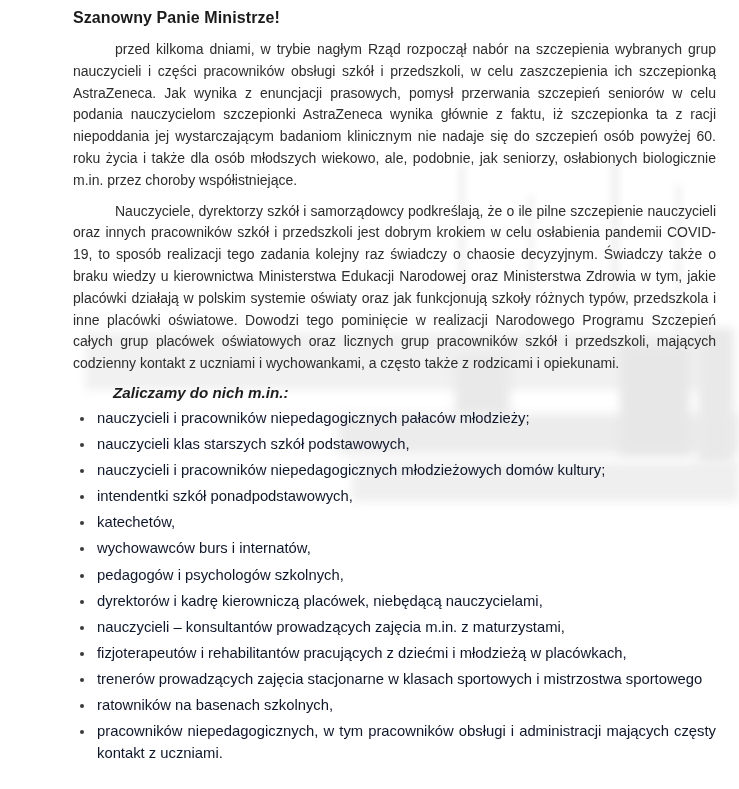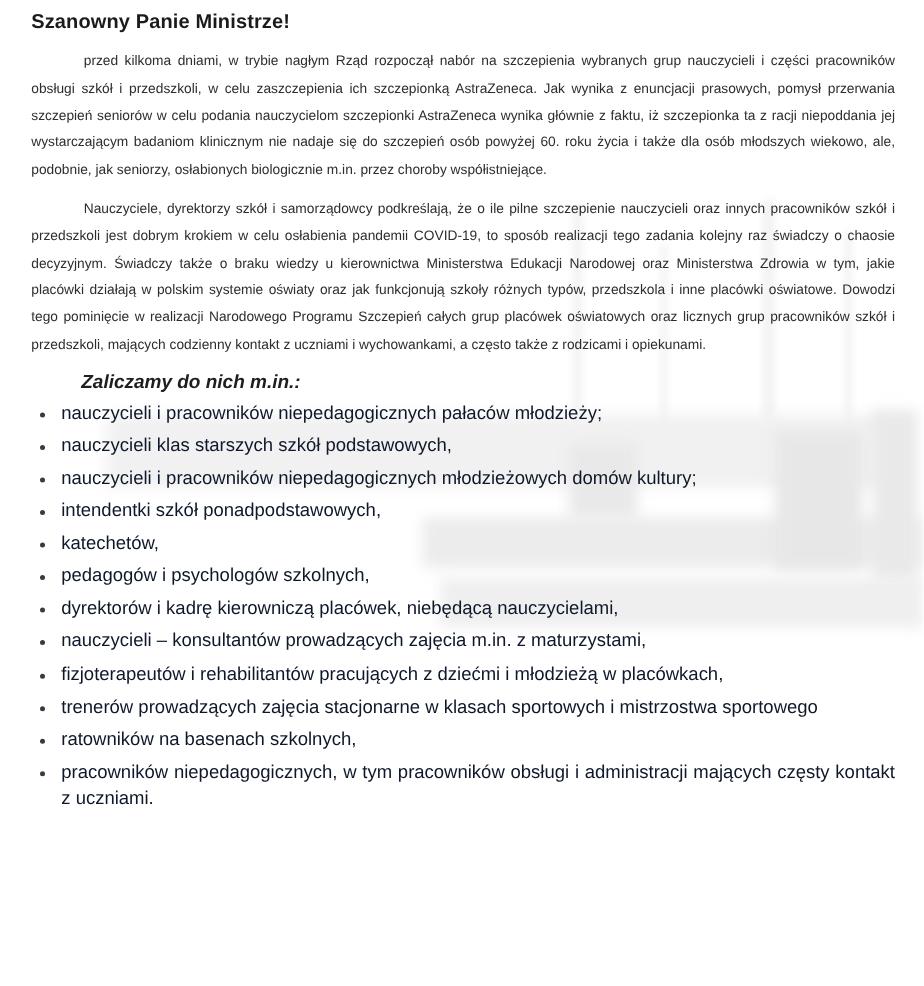--- a/index.html
+++ b/index.html
@@ -9,20 +9,21 @@
   }
 
   .page {
     position: relative;
     width: 739px;
     height: 789px;
     background: #ffffff;
     overflow: hidden;
     font-family: "Liberation Sans", sans-serif;
     color: #2d2d2d;
+    padding-left: 48px;
   }
 
   
   .watermark {
     position: absolute;
     inset: 0;
     z-index: 0;
     pointer-events: none;
   }
   .wm { position: absolute; filter: blur(5px); }
@@ -45,21 +46,21 @@
 
   .doc-heading {
     font-size: 16px;
     font-weight: bold;
     color: #1b1b1b;
     letter-spacing: 0.1px;
     margin-bottom: 12px;
   }
 
   .para {
-    font-size: 11px;
+    font-size: 14px;
     line-height: 21.8px;
     text-align: justify;
     text-indent: 42px;
     color: #2d2d2d;
     hyphens: auto;
     -webkit-hyphens: auto;
     margin-bottom: 9px;
   }
 
   .list-heading {
@@ -152,20 +153,24 @@
       <li>
         <span class="bullet"></span>
         <span class="li-text">intendentki szkół ponadpodstawowych,</span>
       </li>
       <li>
         <span class="bullet"></span>
         <span class="li-text">katechetów,</span>
       </li>
       <li>
         <span class="bullet"></span>
+        <span class="li-text">wychowawców burs i internatów,</span>
+      </li>
+      <li>
+        <span class="bullet"></span>
         <span class="li-text">pedagogów i psychologów szkolnych,</span>
       </li>
       <li>
         <span class="bullet"></span>
         <span class="li-text">dyrektorów i kadrę kierowniczą placówek, niebędącą nauczycielami,</span>
       </li>
       <li>
         <span class="bullet"></span>
         <span class="li-text">nauczycieli – konsultantów prowadzących zajęcia m.in. z maturzystami,</span>
       </li>

